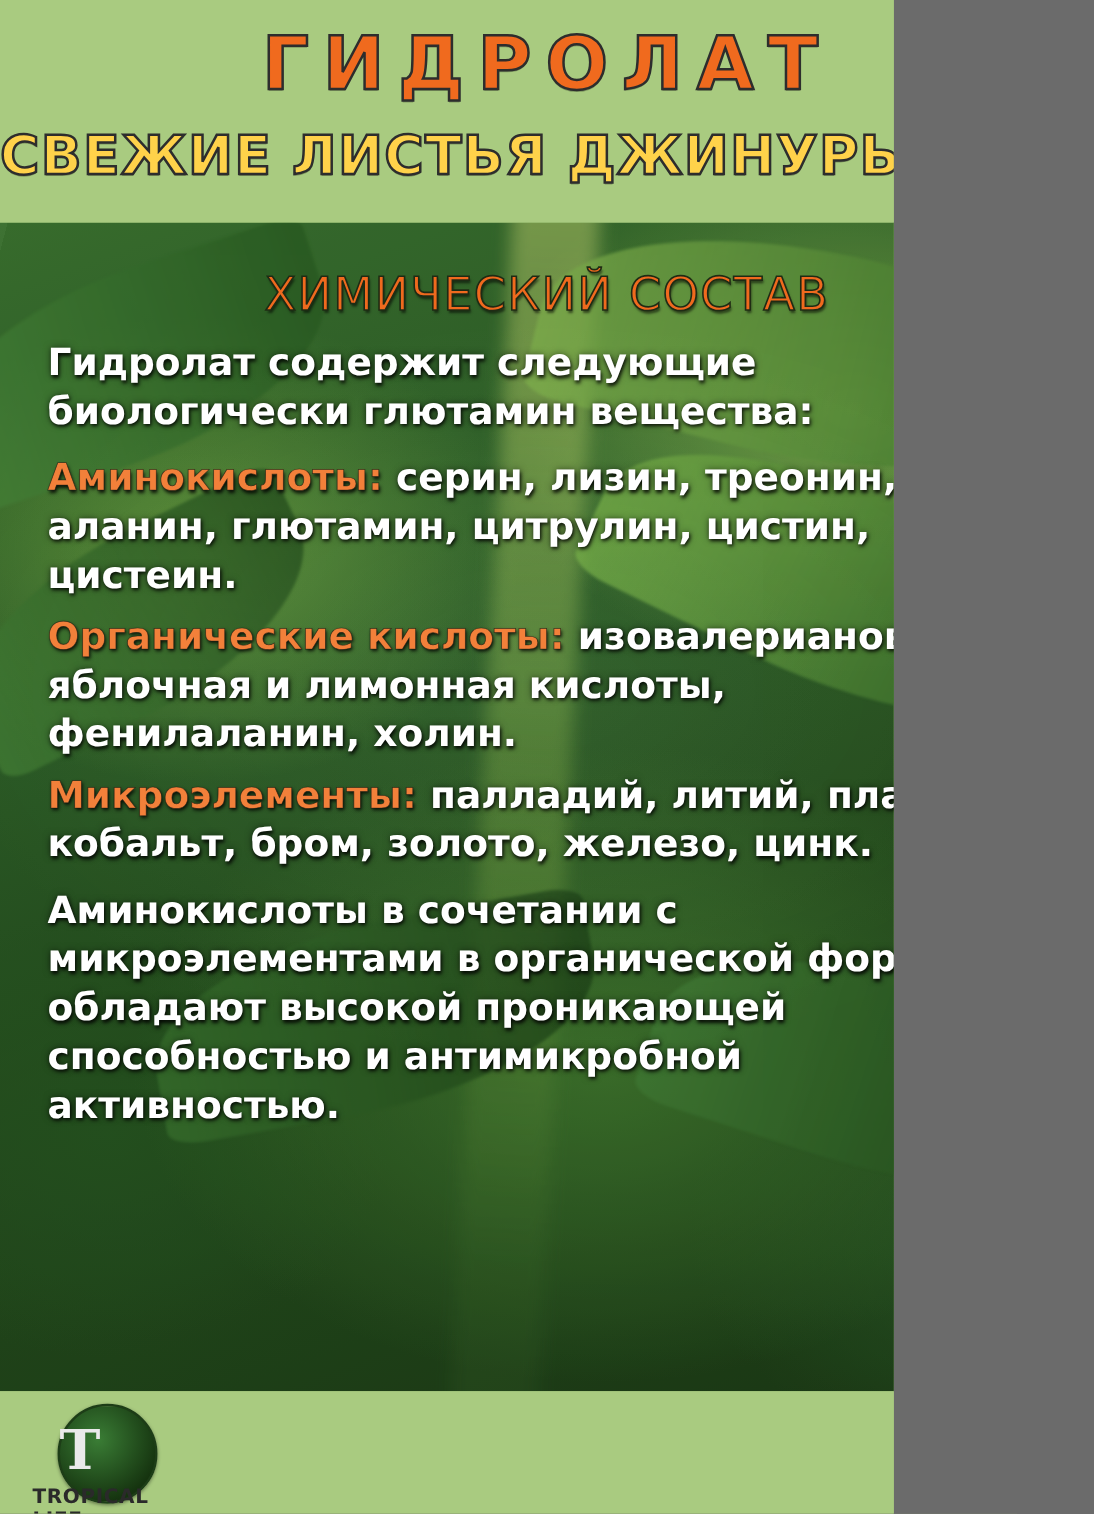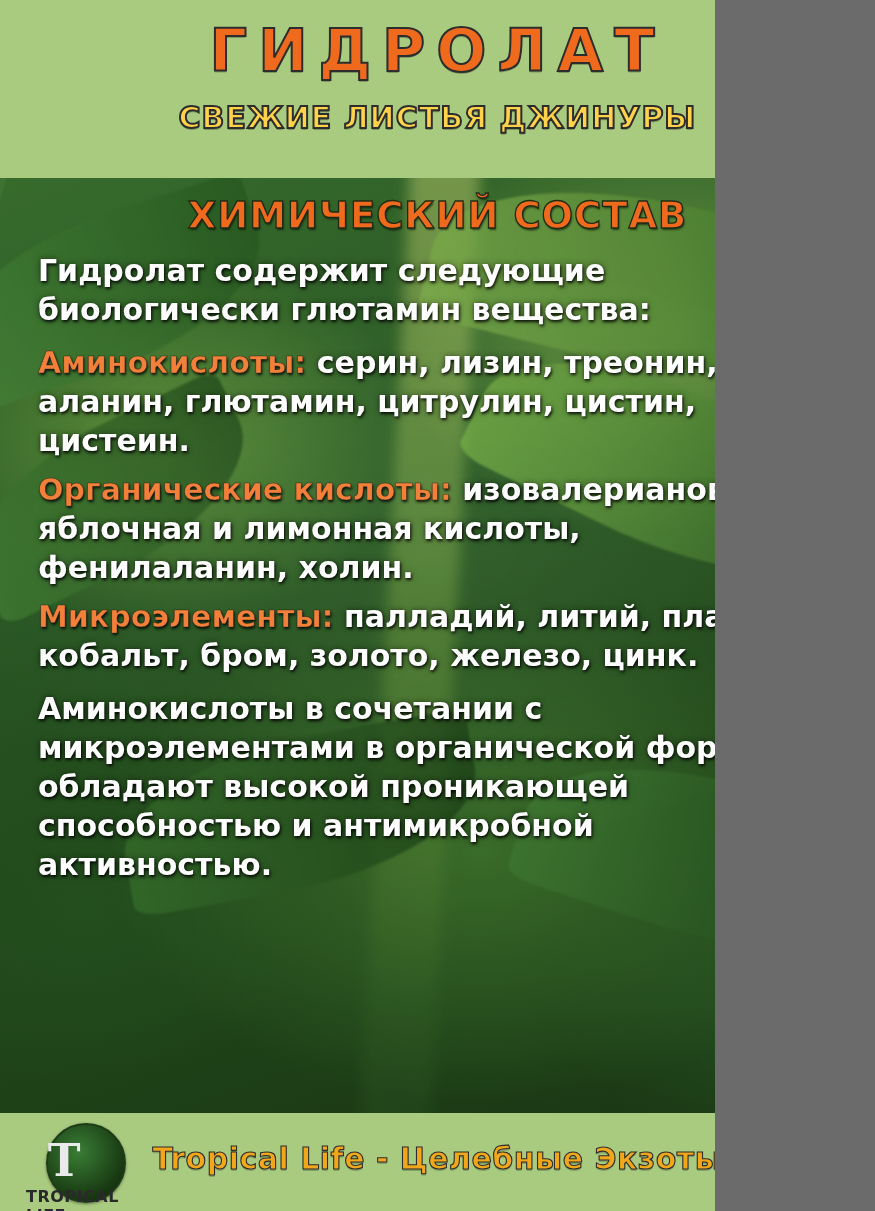--- a/index.html
+++ b/index.html
@@ -80,45 +80,45 @@
     letter-spacing: 11px;
     color: #f06a1e;
     -webkit-text-stroke: 2px #2d2d2d;
     text-shadow: 0 2px 0 rgba(0,0,0,.25);
   }
   .title-sub {
     position: absolute;
     top: 100px;
     left: 0;
     width: 875px;
-    text-align: center;
-    font-size: 30px;
+    text-align: left;
+    font-size: 43px;
     font-weight: 700;
     letter-spacing: 1px;
     color: #ffd24a;
     -webkit-text-stroke: 2px #2d2d2d;
     text-shadow: 0 2px 0 rgba(0,0,0,.28);
   }
 
   
   .content {
     position: absolute;
     left: 0;
     top: 178px;
     width: 875px;
     height: 935px;
     z-index: 6;
     padding: 0 38px;
     box-sizing: border-box;
   }
   .section-title {
-    margin-top: 16px;
+    margin-top: 36px;
     text-align: center;
     font-size: 37px;
-    font-weight: 700;
+    font-weight: 400;
     color: #f06a1e;
     letter-spacing: 1px;
     -webkit-text-stroke: 1.3px #1f2b14;
     text-shadow: 1px 2px 2px rgba(0,0,0,.55);
   }
   .para {
     margin-top: 14px;
     font-size: 30px;
     line-height: 1.30;
     font-weight: 700;
@@ -252,20 +252,19 @@
     <div class="para">Аминокислоты в сочетании с микроэлементами в органической форме обладают высокой проникающей способностью и антимикробной активностью.</div>
   </div>
 
   <div class="footer">
     <div class="logo-left">
       <div class="disc"></div>
       <div class="tchar">T</div>
       <div class="brand">TROPICAL LIFE</div>
     </div>
 
-    <div class="footer-text">Tropical Life - Целебные Экзоты</div>
 
     <div class="logo-right">
       <span>Ag</span>
     </div>
   </div>
 
 </div>
 
 </body></html>

